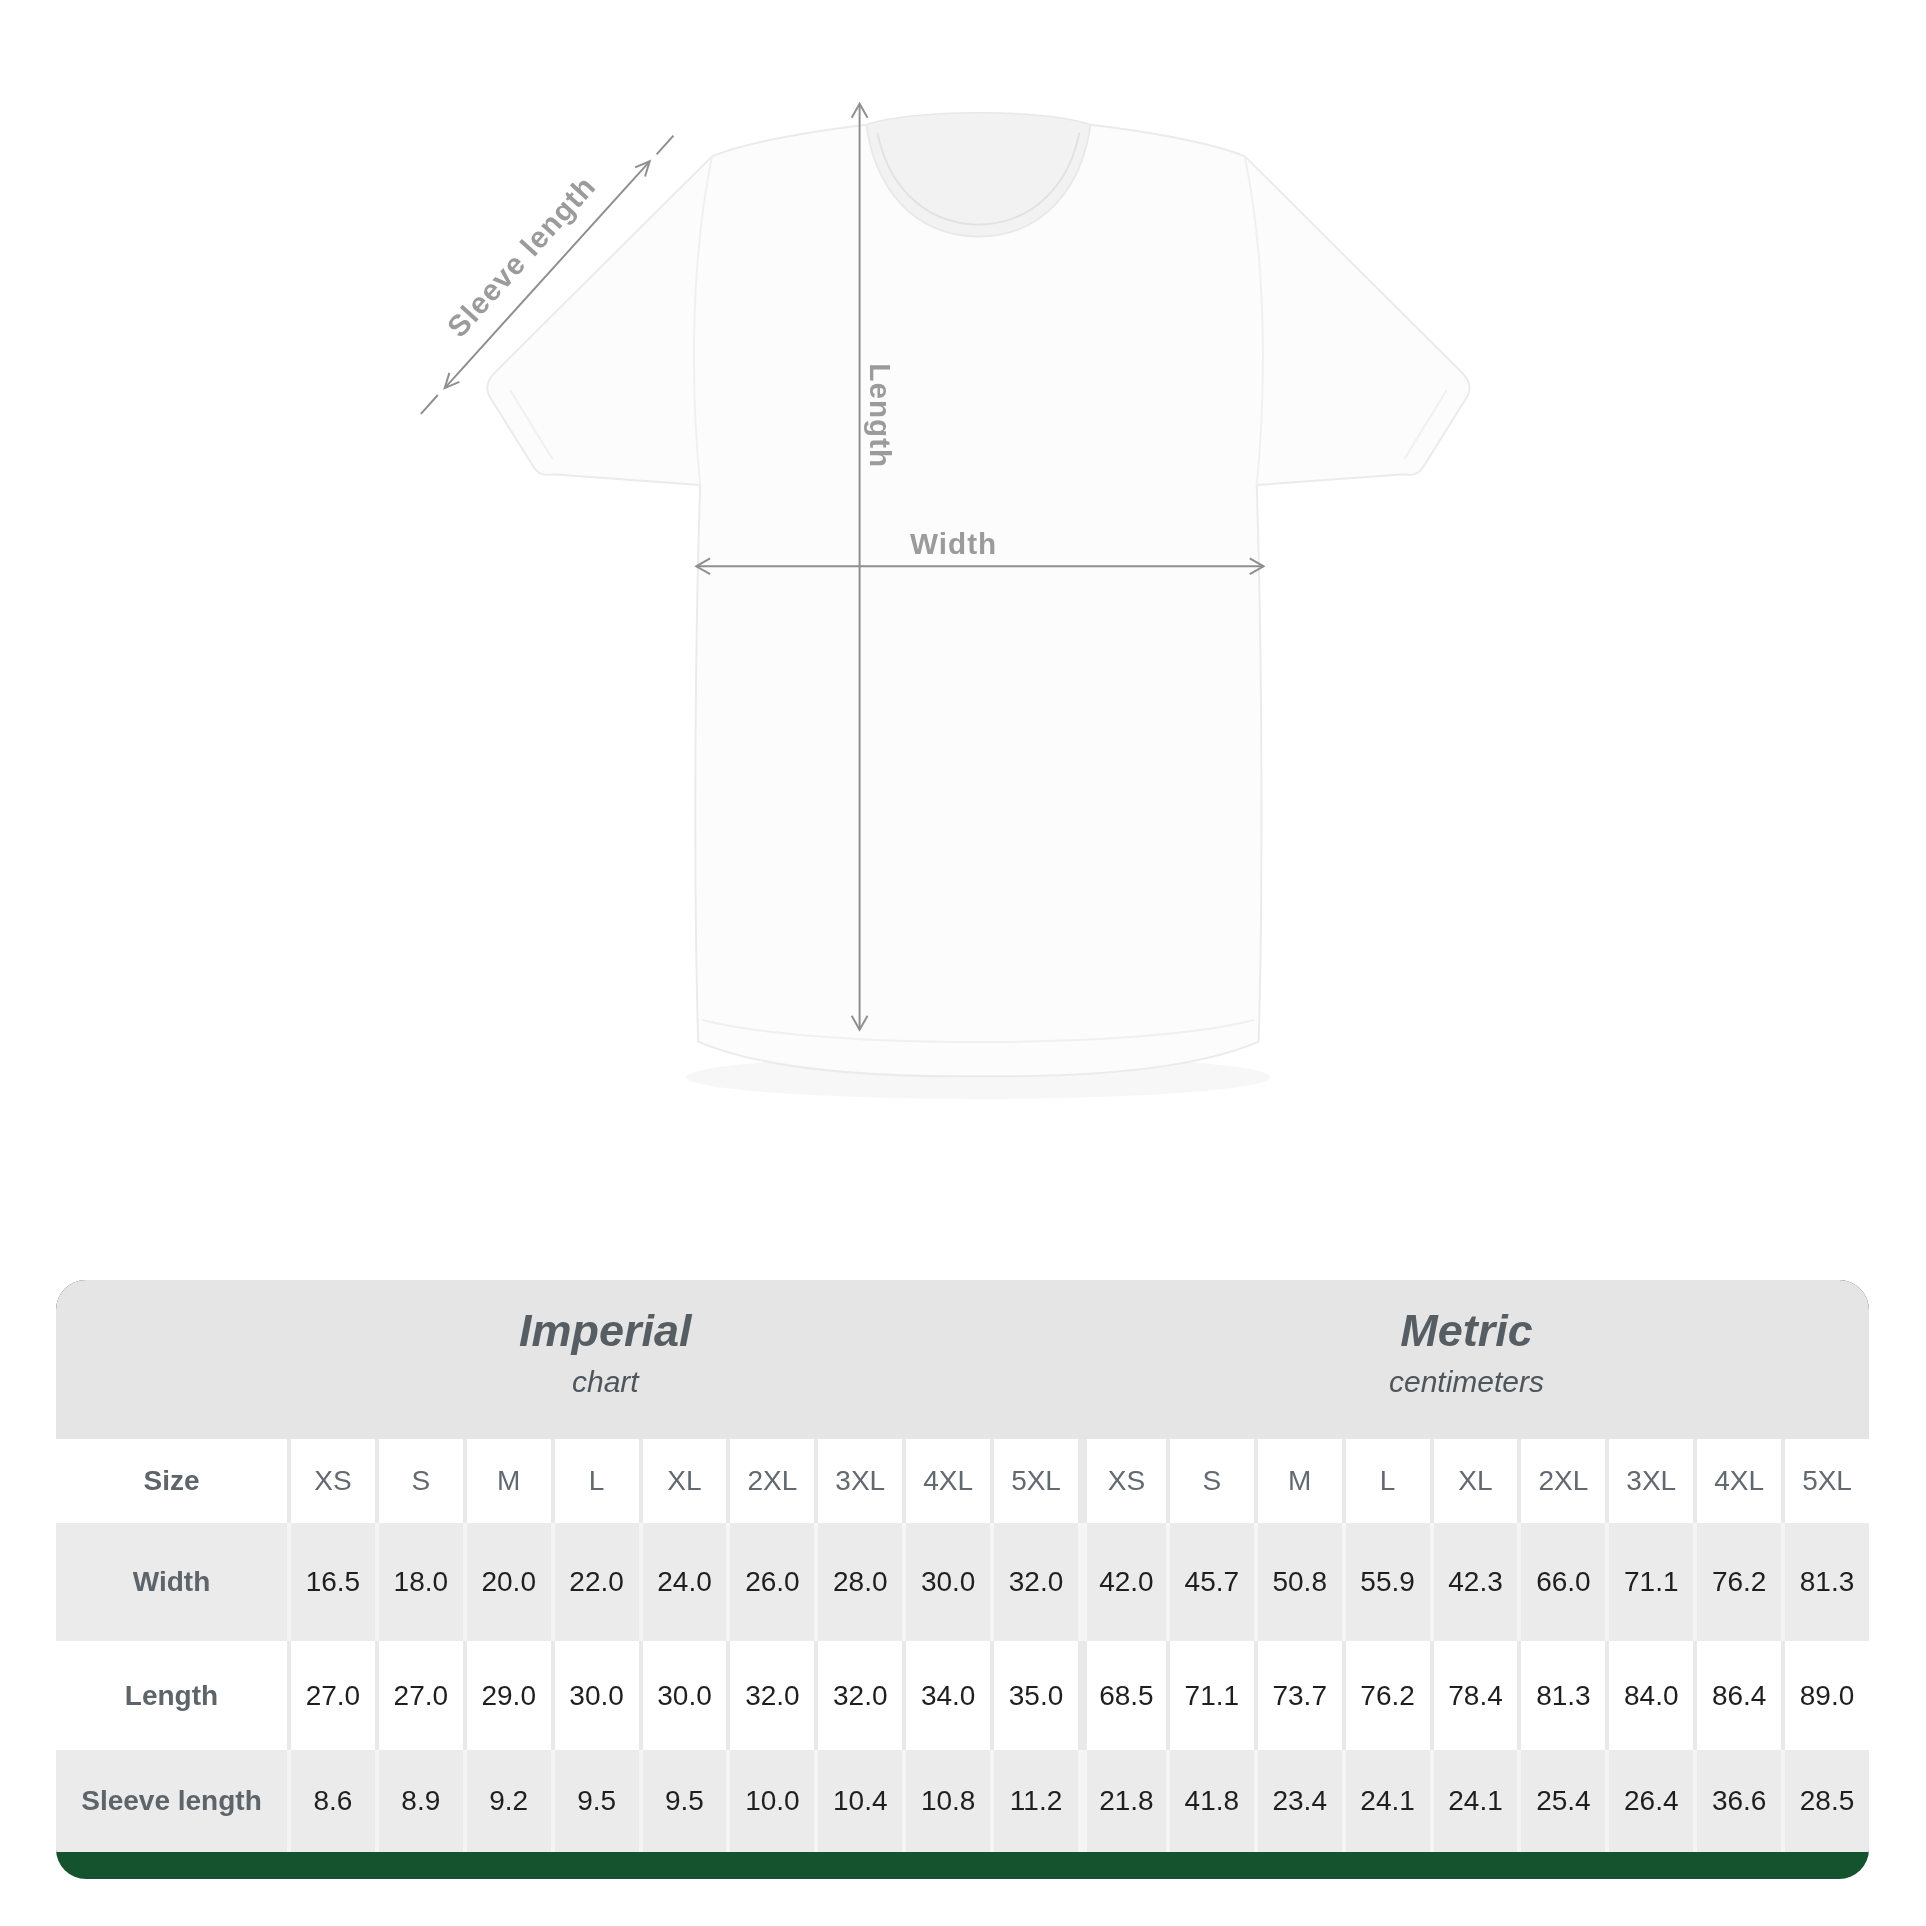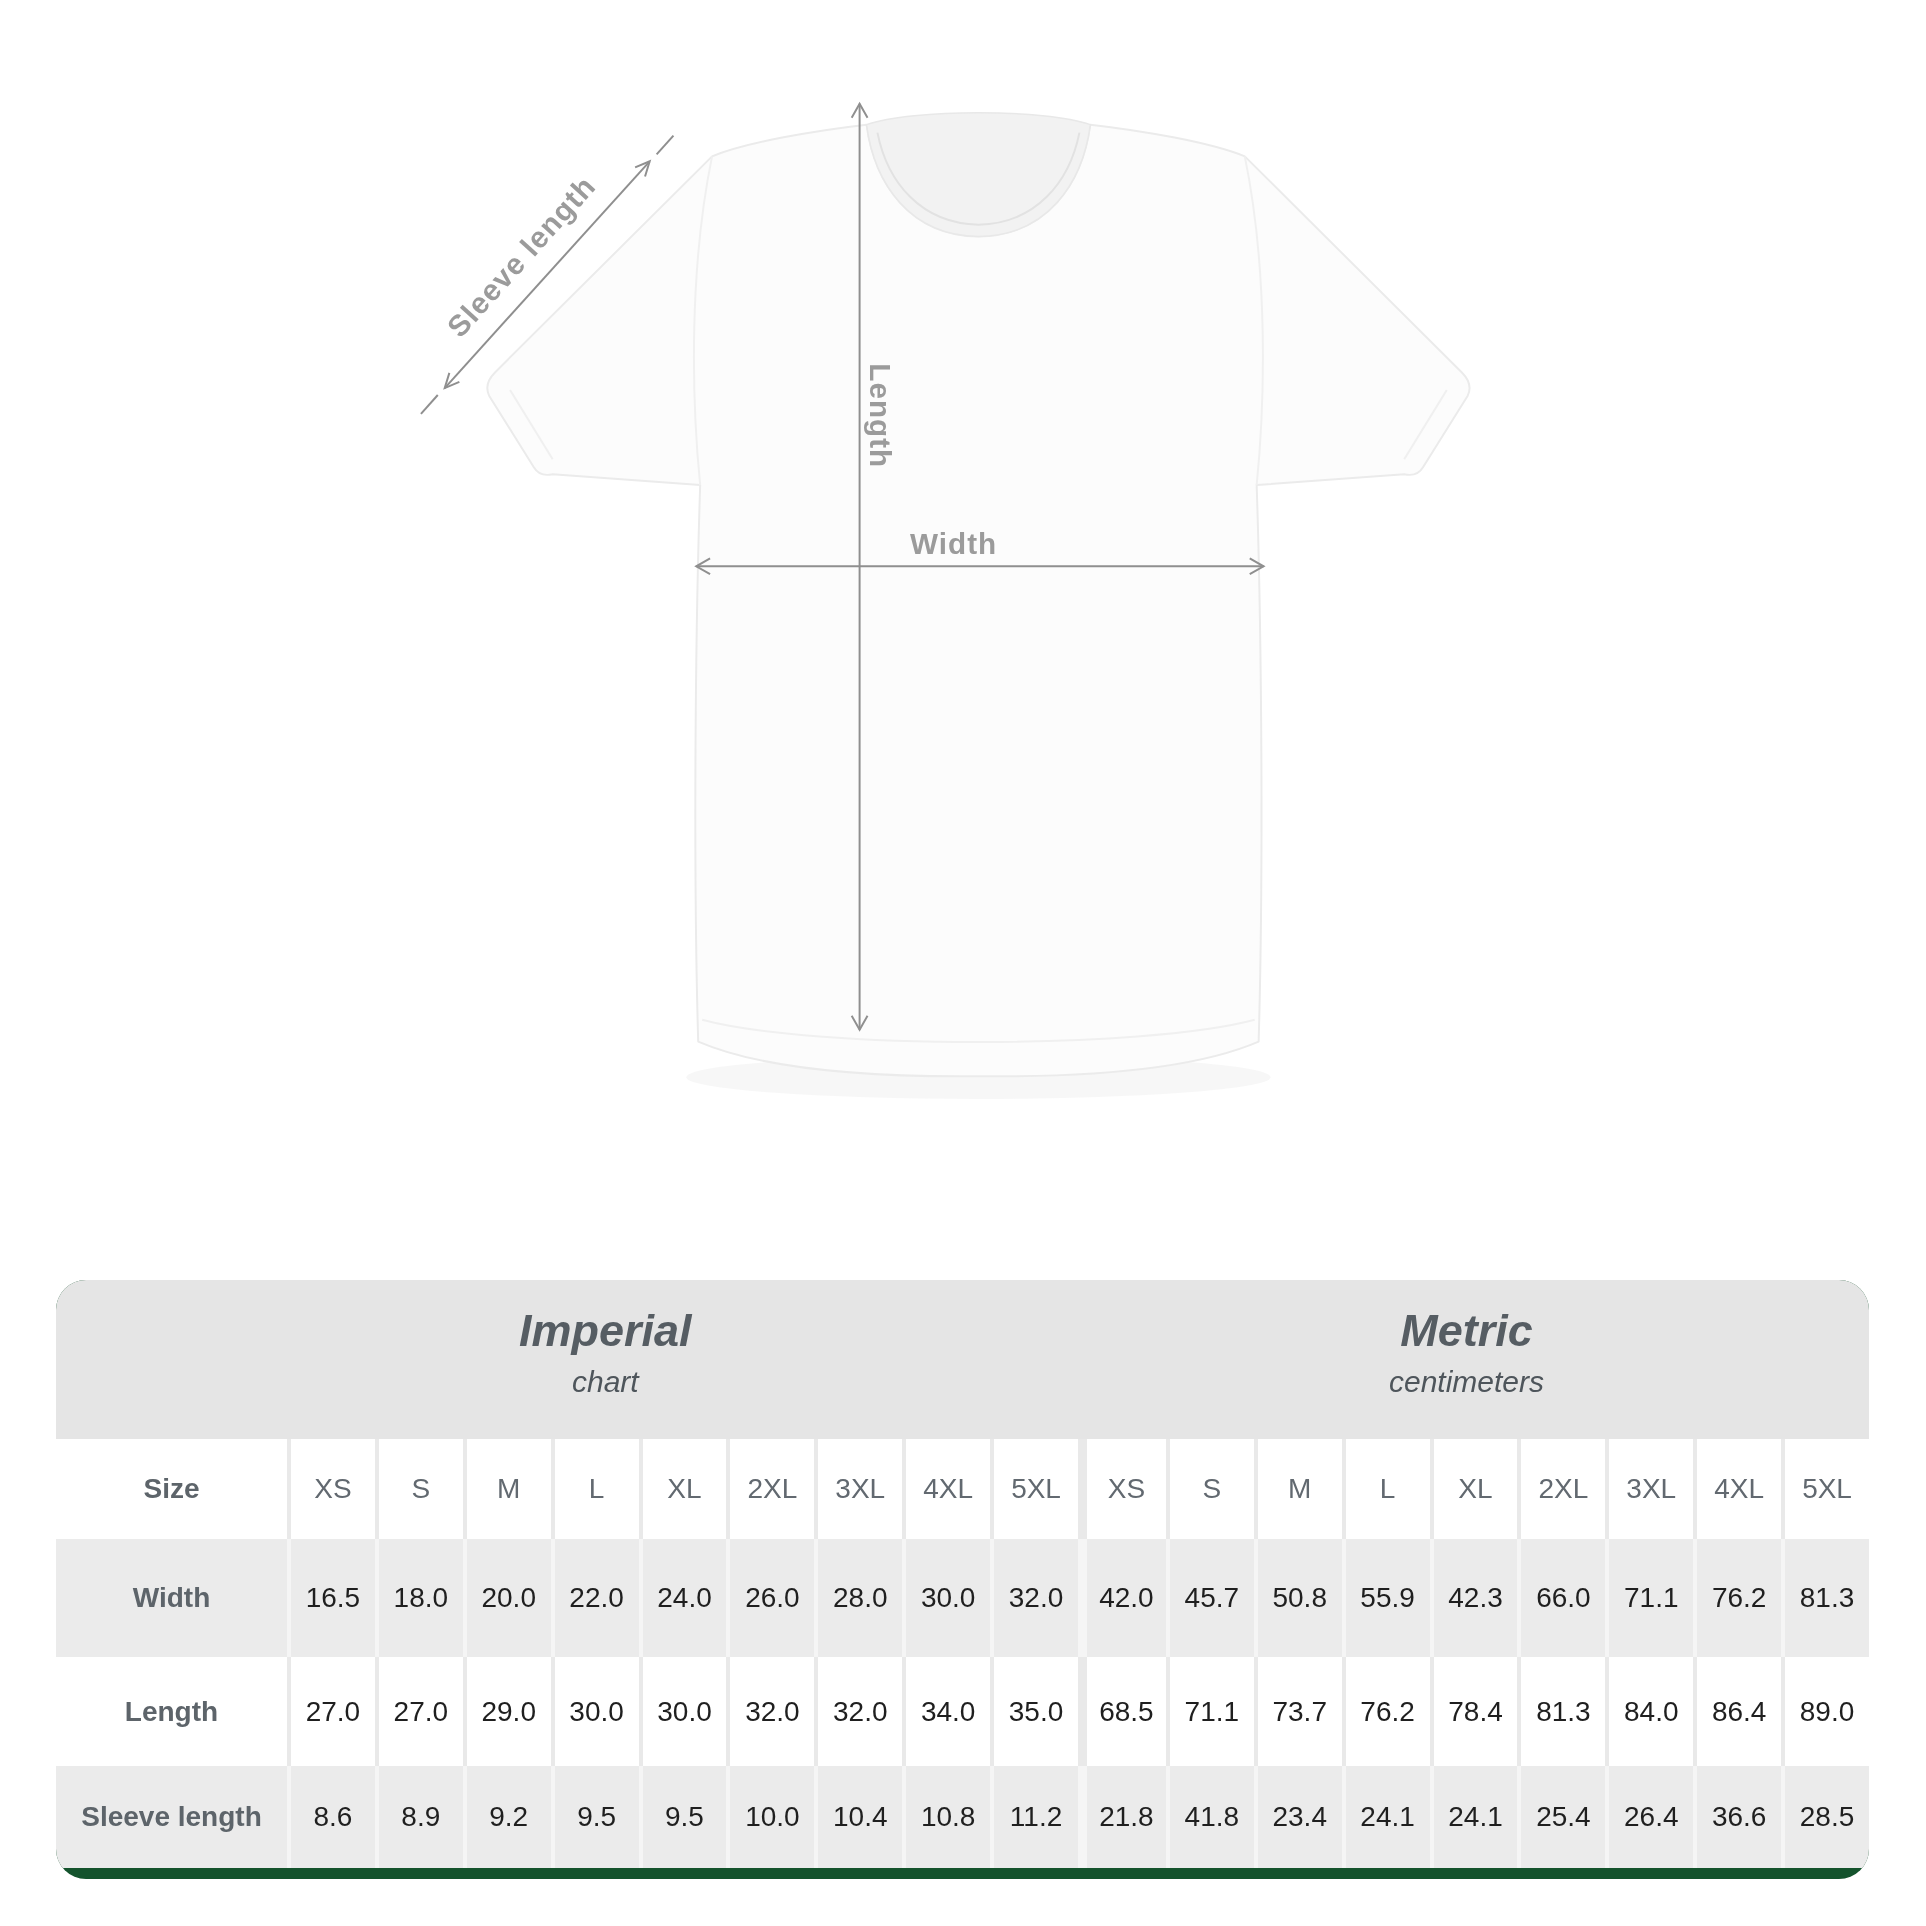--- a/index.html
+++ b/index.html
@@ -25,21 +25,21 @@
   }
   .band{position:relative;height:159px;background:#e5e5e5;}
   .band-group{position:absolute;top:26px;transform:translateX(-50%);text-align:center;white-space:nowrap;}
   .band-group.imperial{left:30.3%;}
   .band-group.metric{left:77.8%;}
   .band-title{font-size:45px;font-weight:bold;font-style:italic;color:#565d63;line-height:1.1;}
   .band-unit{font-size:30px;font-style:italic;color:#4e555b;margin-top:9px;}
   .row{display:grid;grid-template-columns:231px repeat(18,1fr);}
   .row.white{background:#ffffff;}
   .row.gray{background:#ebebeb;}
-  .r-size{height:100px;}
+  .r-size{height:84px;}
   .r-width{height:118px;}
   .r-length{height:109px;}
   .r-sleeve{height:102px;}
   .c{
     display:flex;align-items:center;justify-content:center;
     border-left:4px solid transparent;overflow:hidden;
   }
   .c:first-child{border-left:none;}
   .row.white .c{border-left-color:#e9e9e9;}
   .row.gray .c{border-left-color:#f5f5f5;}

